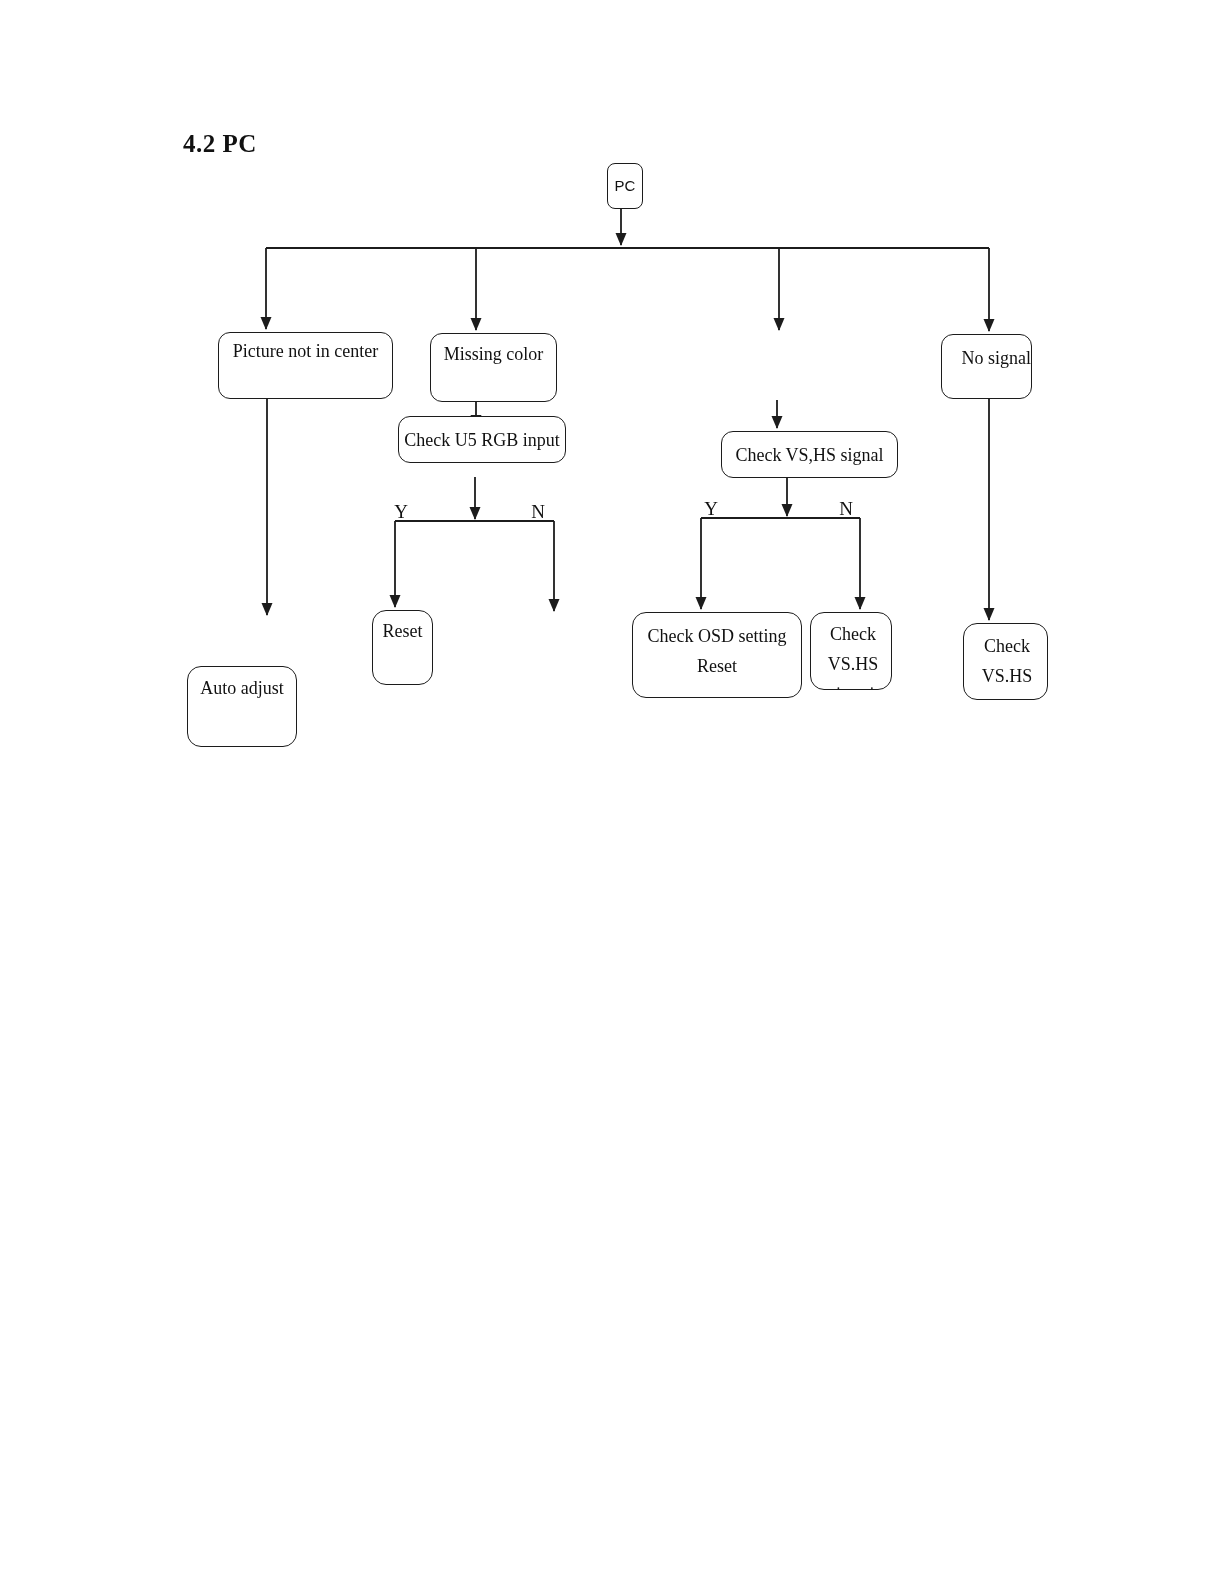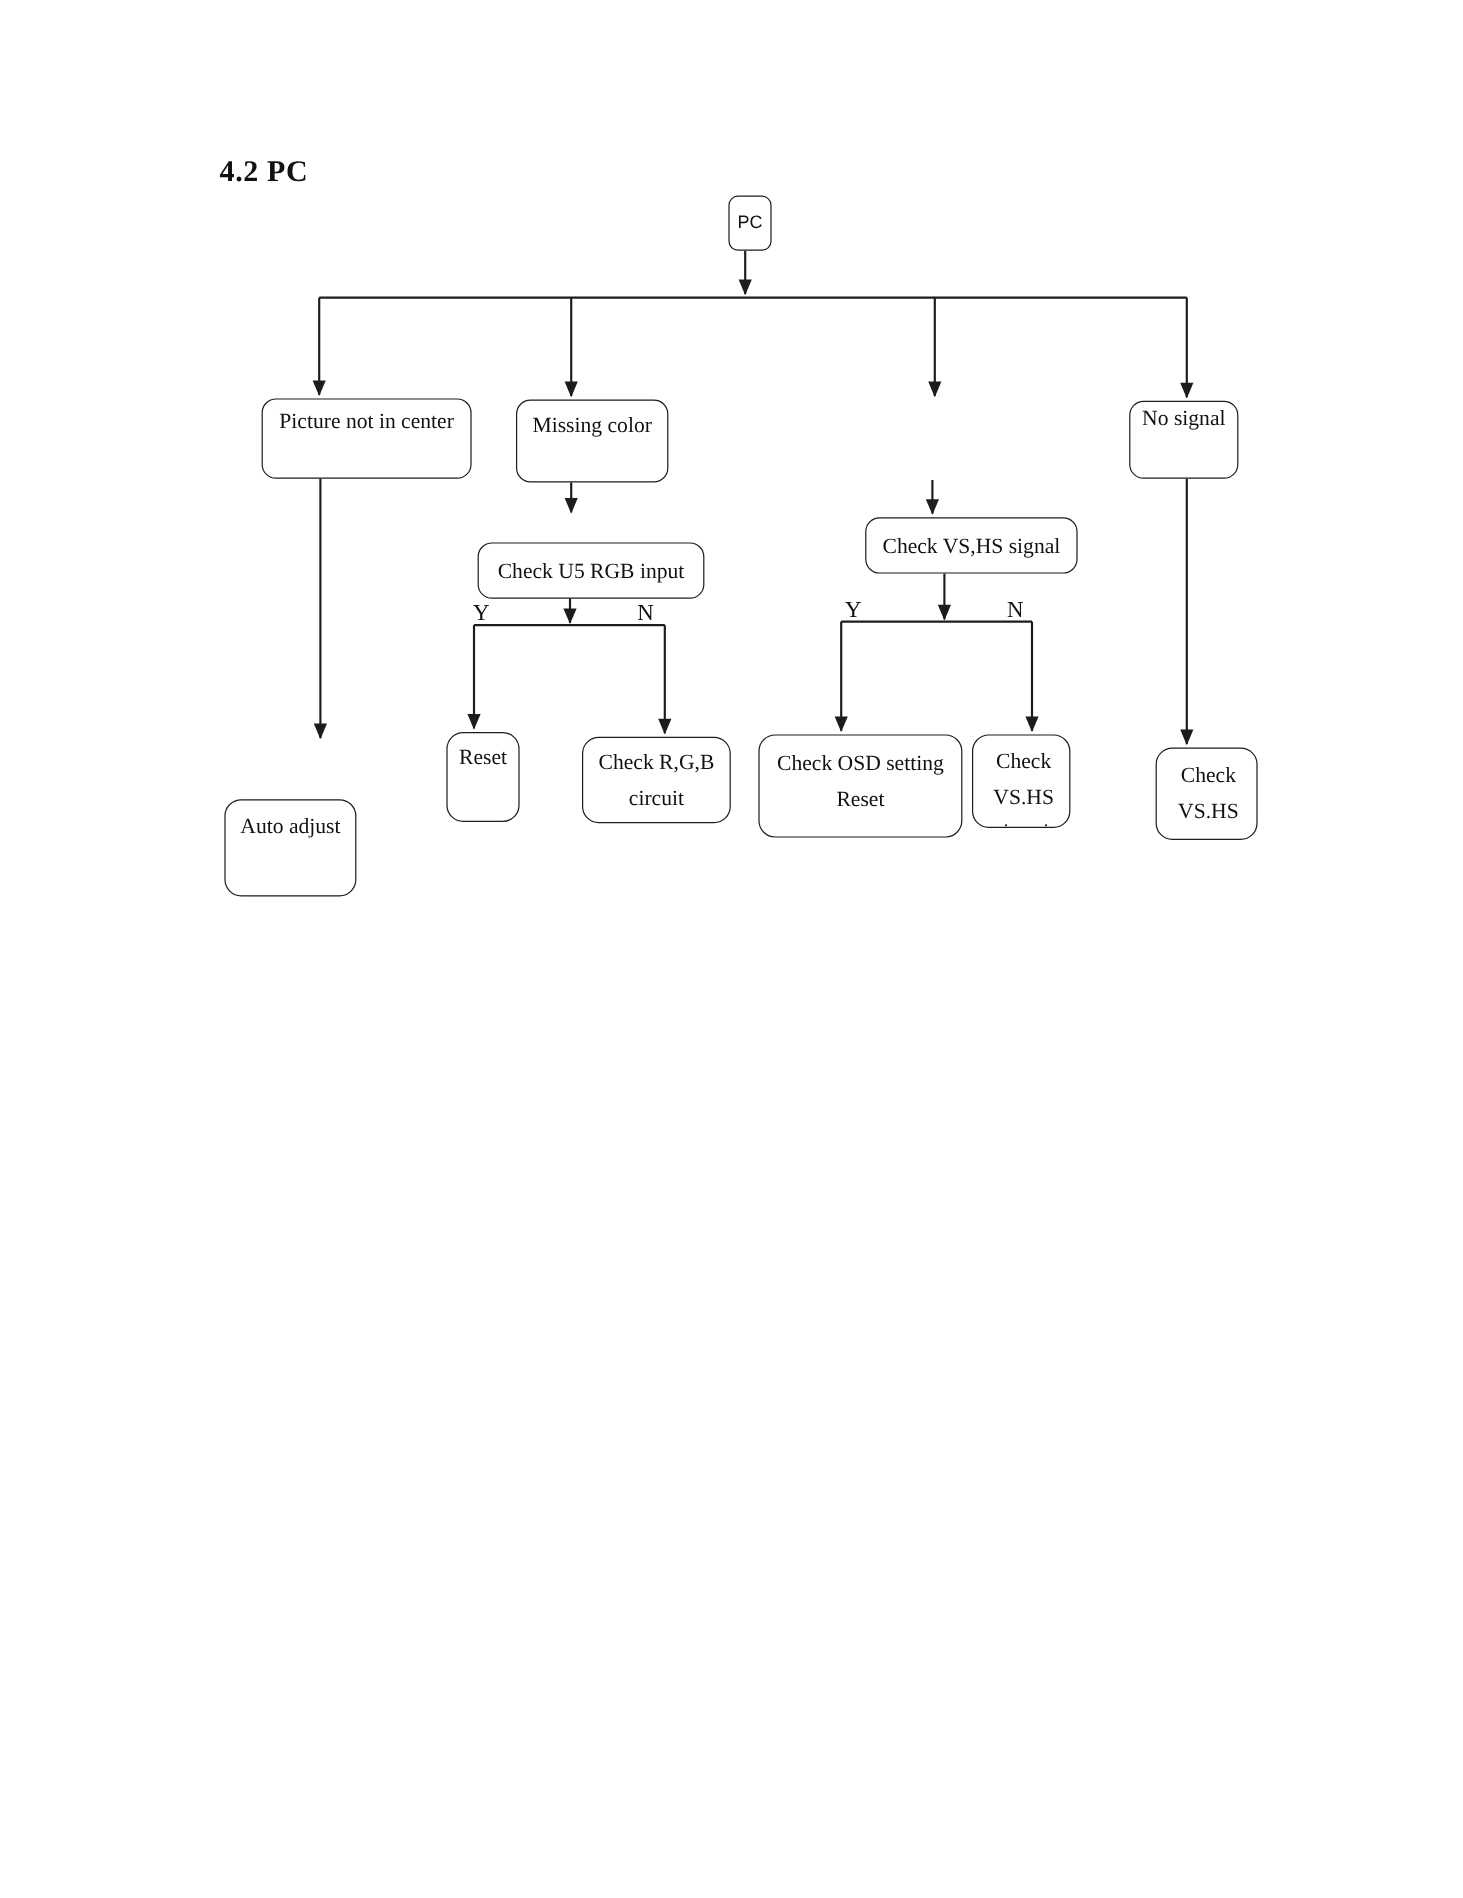--- a/index.html
+++ b/index.html
@@ -121,44 +121,40 @@
 
   <div class="node center" style="left:218px; top:332px; width:175px; height:67px; padding-top:7px;">
     <span class="line">Picture not in center</span>
   </div>
 
   <div class="node center" style="left:430px; top:333px; width:127px; height:69px; padding-top:9px;">
     <span class="line">Missing color</span>
   </div>
 
 
-  <div class="node center" style="left:941px; top:334px; width:91px; height:65px; padding-top:2px;">
+  <div class="node center" style="left:941px; top:334px; width:91px; height:65px; padding-top:12px;text-align:right;">
     <span class="line">No signal</span>
   </div>
 
-  <div class="node center vcenter" style="left:398px; top:452px; width:189px; height:47px;">
+  <div class="node center vcenter" style="left:398px; top:416px; width:168px; height:47px;">
     <span class="line">Check U5 RGB input</span>
   </div>
 
   <div class="node center vcenter" style="left:721px; top:431px; width:177px; height:47px;">
     <span class="line">Check VS,HS signal</span>
   </div>
 
   <div class="node center" style="left:187px; top:618px; width:110px; height:81px; padding-top:10px; border-radius:14px;margin-top:48px;">
     <span class="line">Auto adjust</span>
   </div>
 
   <div class="node center" style="left:372px; top:610px; width:61px; height:75px; padding-top:9px; border-radius:14px;">
     <span class="line">Reset</span>
   </div>
 
-  <div class="node center multiline" style="left:485px; top:614px; width:124px; height:72px; padding-top:5px; border-radius:14px;">
-    <span class="line">Check R,G,B</span>
-    <span class="line">circuit</span>
-  </div>
 
   <div class="node left multiline" style="left:632px; top:612px; width:170px; height:86px; padding:8px 10px 0 10px; border-radius:14px;">
     <span class="line">Check OSD setting</span>
     <span class="line">Reset</span>
   </div>
 
   <div class="node left multiline" style="left:810px; top:612px; width:82px; height:78px; padding:6px 6px 0 10px; border-radius:14px; overflow:hidden;">
     <span class="line">Check</span>
     <span class="line">VS.HS</span>
     <span class="dots-line">. .</span>

